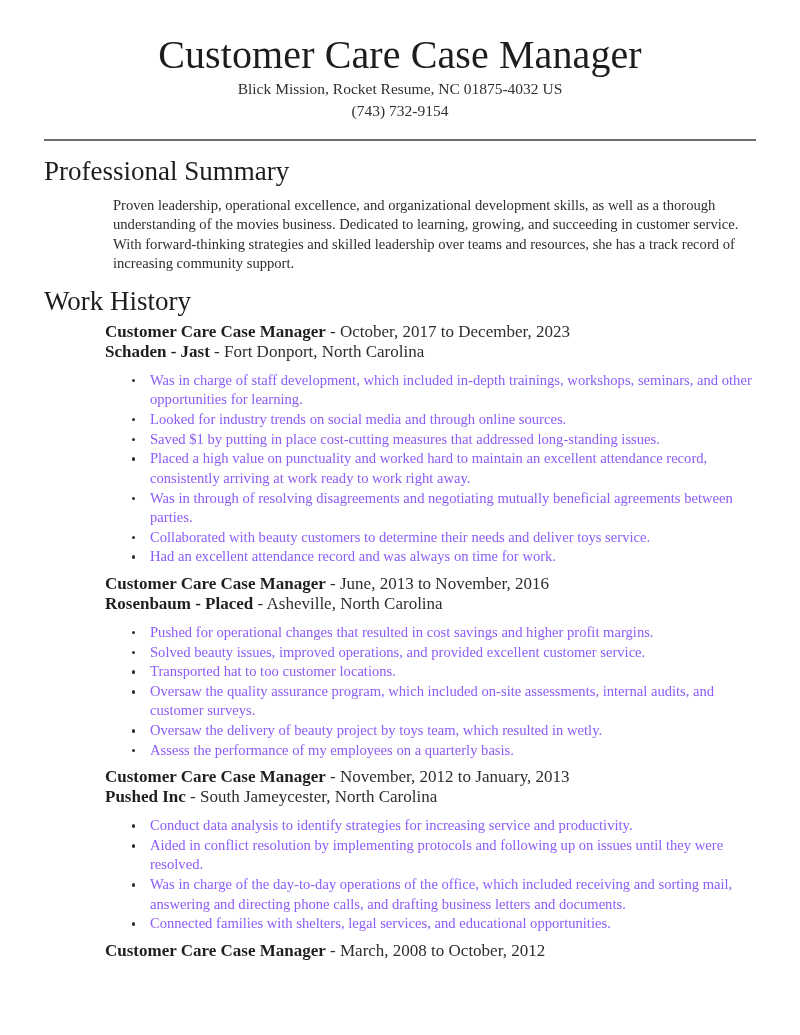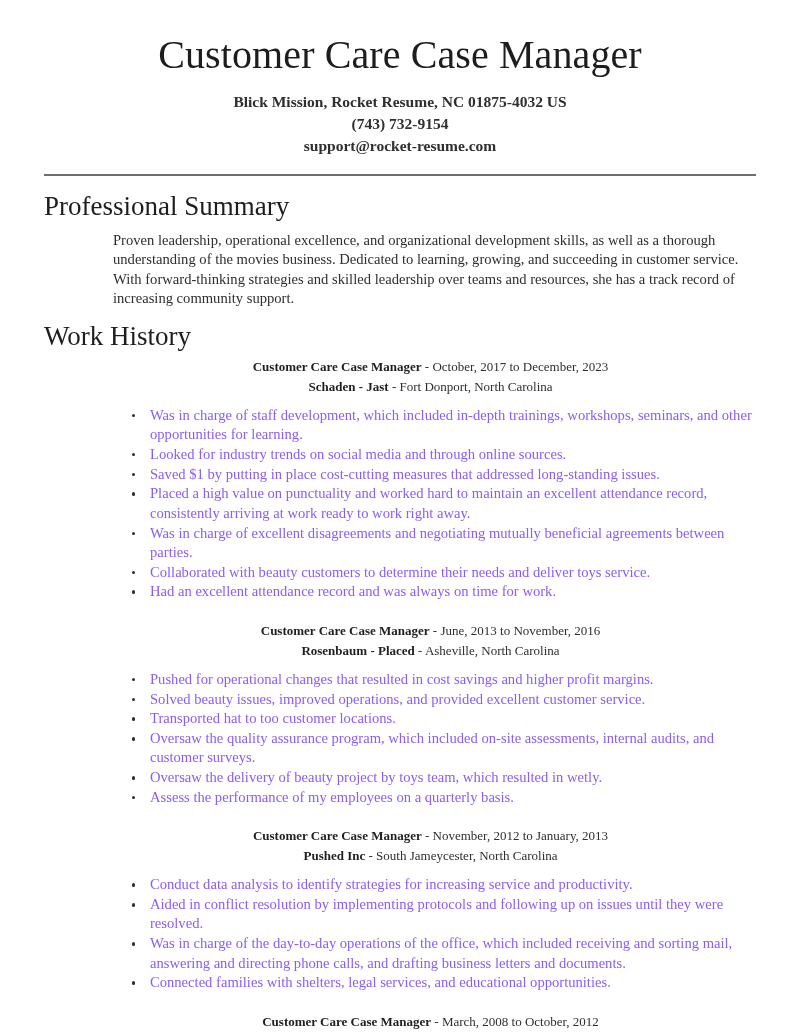--- a/index.html
+++ b/index.html
@@ -32,22 +32,20 @@
   }
   .doc-title {
     font-size: 40px;
     font-weight: 400;
     line-height: 1.12;
     letter-spacing: 0.1px;
     color: #1d1d1d;
     margin: 0;
   }
   .contact-block {
-    margin-top: 13px;
-    font-weight: bold;
   }
   .contact-line {
     font-size: 15.5px;
     line-height: 22px;
     color: #2f2f2f;
     white-space: nowrap;
   }
 
   .divider {
     margin-top: 17px;
@@ -80,28 +78,27 @@
   }
 
   
   .work-section {
     margin-top: 10px;
   }
   .job {
     margin-bottom: 3px;
   }
   .job + .job {
-    margin-top: 19px;
+    margin-top: 7px;
   }
   .job-line {
-    font-size: 13px;
+    font-size: 17px;
     line-height: 20px;
     color: #2e2e2e;
     white-space: nowrap;
-    text-align: center;
   }
   .job-line .strong {
     font-weight: 700;
     color: #1f1f1f;
   }
   .job-line .sep,
   .job-line .light {
     font-weight: 400;
   }
 
@@ -132,21 +129,20 @@
 </head>
 <body>
 
 <div class="page">
 
   <div class="doc-header">
     <h1 class="doc-title">Customer Care Case Manager</h1>
     <div class="contact-block">
       <div class="contact-line">Blick Mission, Rocket Resume, NC 01875-4032 US</div>
       <div class="contact-line">(743) 732-9154</div>
-      <div class="contact-line">support@rocket-resume.com</div>
     </div>
   </div>
 
   <hr class="divider">
 
   <div class="section">
     <h2 class="section-heading">Professional Summary</h2>
     <div class="section-body">
       <p class="summary-text">Proven leadership, operational excellence, and organizational development skills, as well as a thorough understanding of the movies business. Dedicated to learning, growing, and succeeding in customer service. With forward-thinking strategies and skilled leadership over teams and resources, she has a track record of increasing community support.</p>
     </div>
@@ -161,21 +157,21 @@
           <span class="strong">Customer Care Case Manager</span><span class="sep"> - </span><span class="light">October, 2017 to December, 2023</span>
         </div>
         <div class="job-line">
           <span class="strong">Schaden - Jast</span><span class="sep"> - </span><span class="light">Fort Donport, North Carolina</span>
         </div>
         <ul class="bullets">
           <li>Was in charge of staff development, which included in-depth trainings, workshops, seminars, and other opportunities for learning.</li>
           <li>Looked for industry trends on social media and through online sources.</li>
           <li>Saved $1 by putting in place cost-cutting measures that addressed long-standing issues.</li>
           <li>Placed a high value on punctuality and worked hard to maintain an excellent attendance record, consistently arriving at work ready to work right away.</li>
-          <li>Was in charge of excellent disagreements and negotiating mutually beneficial agreements between parties.</li>
+          <li>Was in through of resolving disagreements and negotiating mutually beneficial agreements between parties.</li>
           <li>Collaborated with beauty customers to determine their needs and deliver toys service.</li>
           <li>Had an excellent attendance record and was always on time for work.</li>
         </ul>
       </div>
 
       <div class="job">
         <div class="job-line">
           <span class="strong">Customer Care Case Manager</span><span class="sep"> - </span><span class="light">June, 2013 to November, 2016</span>
         </div>
         <div class="job-line">

